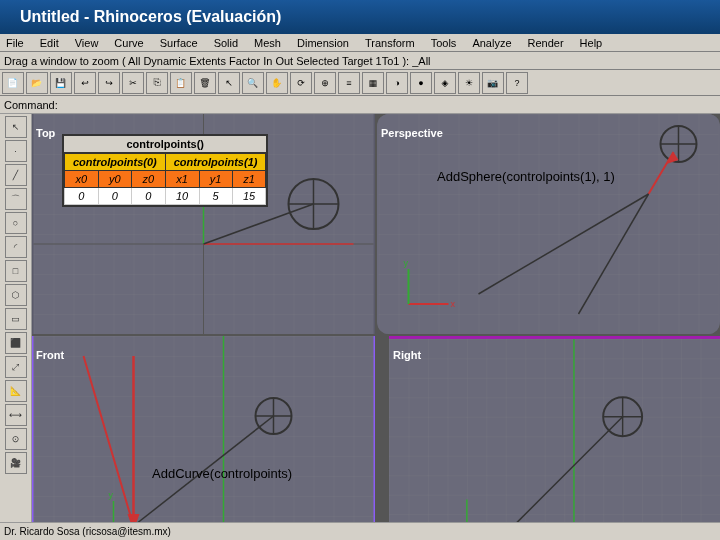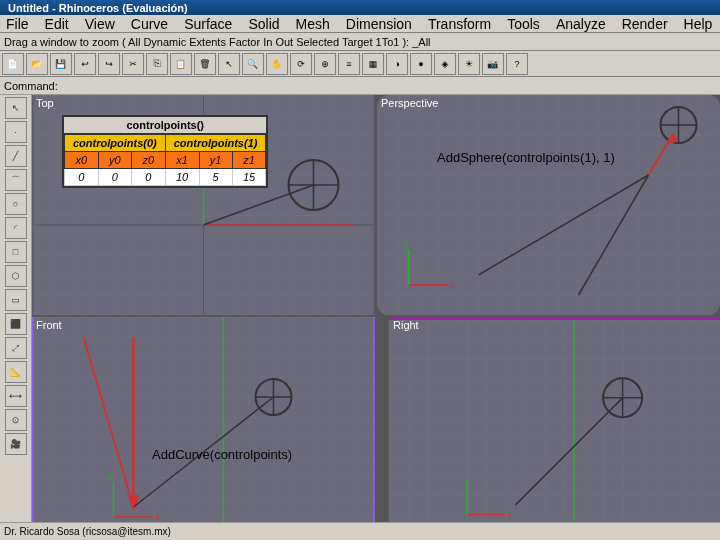--- a/index.html
+++ b/index.html
@@ -2,38 +2,38 @@
 <html><head>
   <meta charset="utf-8">
   <style>
     * { margin: 0; padding: 0; box-sizing: border-box; }
     body { width: 720px; height: 540px; overflow: hidden; background: #c0c0c0; font-family: 'Arial', sans-serif; font-size: 11px; }
 
     
     #titlebar {
       background: linear-gradient(to bottom, #1a5799, #0d3d6e);
       color: white;
-      height: 15px;
-      display: flex;
-      align-items: center;
-      padding: 0 8px;
-      font-size: 11px;
+      height: 34px;
+      display: flex;
+      align-items: center;
+      padding: 0 20px;
+      font-size: 16px;
       font-weight: bold;
     }
 
     
     #menubar {
       background: #d4d0c8;
       height: 18px;
       display: flex;
       align-items: center;
       padding: 0 2px;
       gap: 8px;
       border-bottom: 1px solid #808080;
-      font-size: 14px;
+      font-size: 11px;
     }
     .menu-item { cursor: pointer; padding: 1px 4px; }
 
     
     #commandbar {
       background: #d4d0c8;
       height: 18px;
       display: flex;
       align-items: center;
       padding: 0 4px;
@@ -107,25 +107,25 @@
     }
 
     .viewport {
       position: relative;
       background: #6a6a7a;
       overflow: hidden;
     }
 
     .viewport-label {
       position: absolute;
-      top: 2px;
+      top: 13px;
       left: 4px;
       color: white;
       font-size: 11px;
-      font-weight: normal;
+      font-weight: bold;
       z-index: 10;
     }
 
     
     #vp-top { background: #5a5a6a; }
     #vp-perspective { background: #6a6a7a; border-radius: 12px; }
     #vp-front { background: #8b5cf6; }
     #vp-right { background: #a21caf; margin-left: 12px; }
 
     

